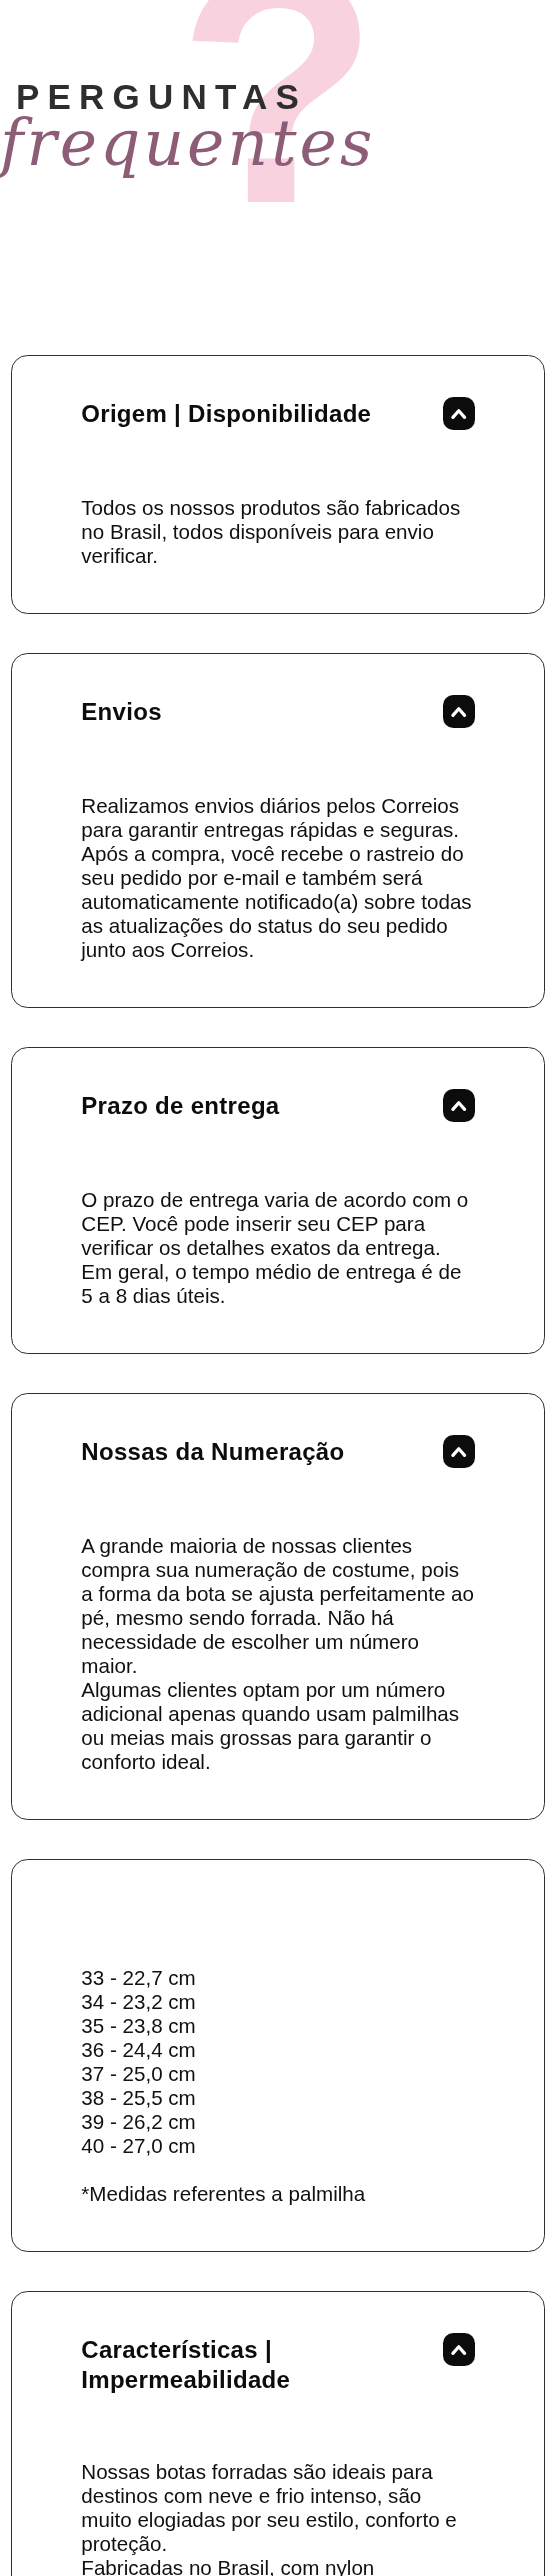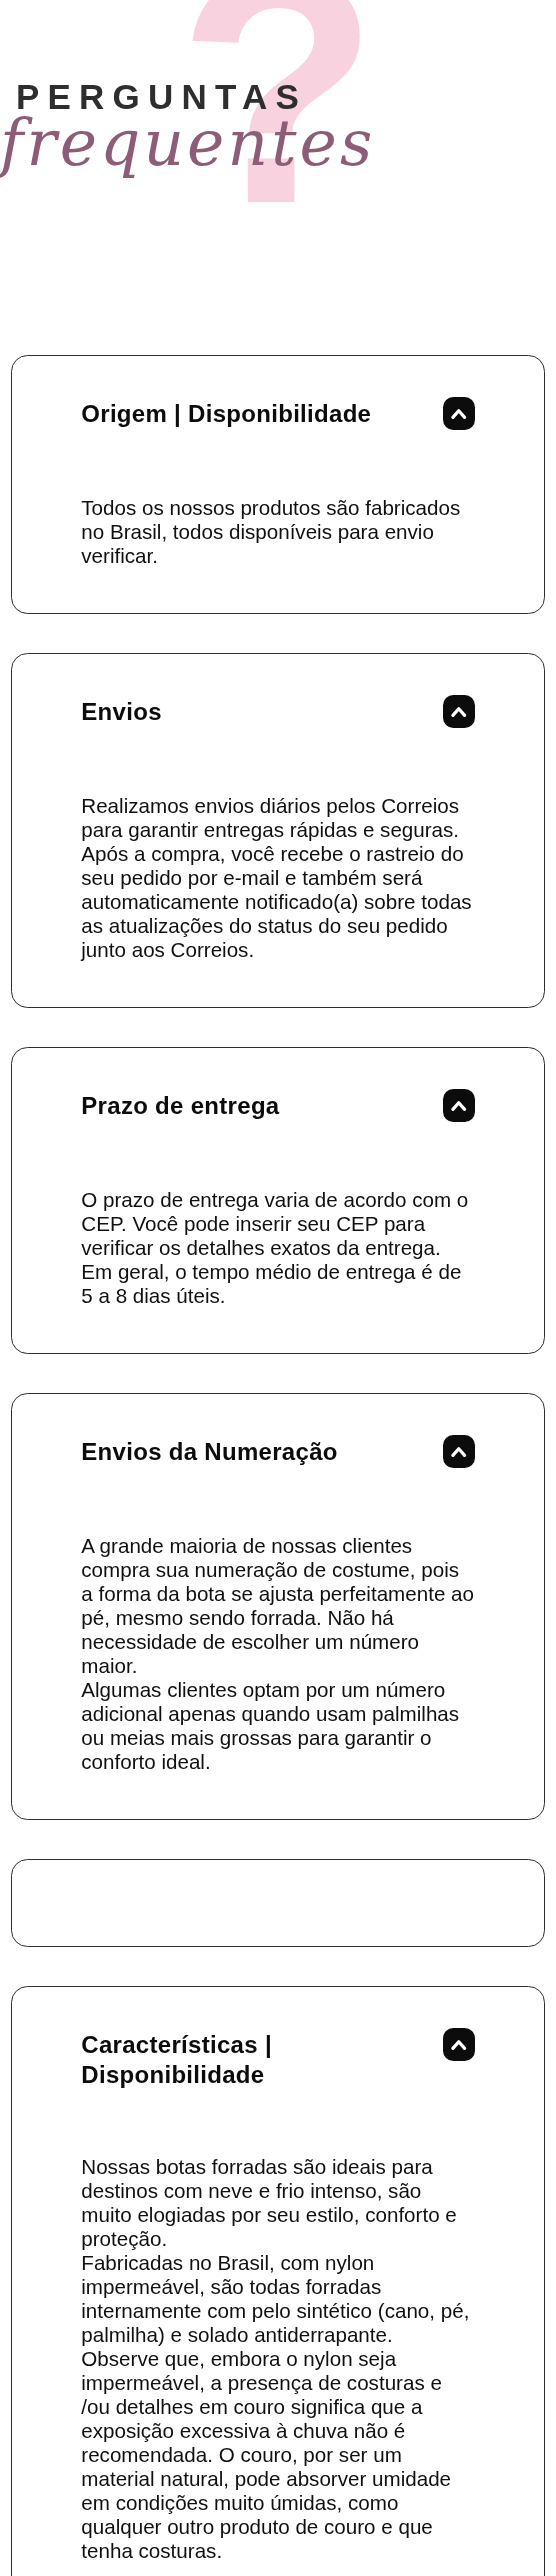--- a/index.html
+++ b/index.html
@@ -108,40 +108,50 @@
           </svg>
       </span>
     </button>
   </div>
   <div class="card-body">O prazo de entrega varia de acordo com o CEP. Você pode inserir seu CEP para verificar os detalhes exatos da entrega.
 Em geral, o tempo médio de entrega é de 5 a 8 dias úteis.</div>
 </section>
 
 <section class="faq-card">
   <div class="card-head">
-    <h2 class="card-title">Envios da Numeração</h2>
+    <h2 class="card-title">Nossas da Numeração</h2>
     <button class="collapse-btn">
       <span>
         <svg width="17.5" height="13.4" viewBox="0 0 24 18">
             <path d="M4 14 L12 5 L20 14" stroke="#ffffff" stroke-width="4.5" fill="none" stroke-linecap="round" stroke-linejoin="round"></path>
           </svg>
       </span>
     </button>
   </div>
   <div class="card-body">A grande maioria de nossas clientes compra sua numeração de costume, pois a forma da bota se ajusta perfeitamente ao pé, mesmo sendo forrada. Não há necessidade de escolher um número maior.
 Algumas clientes optam por um número adicional apenas quando usam palmilhas ou meias mais grossas para garantir o conforto ideal.</div>
 </section>
 
 <section class="faq-card">
+  <div class="card-body">33 - 22,7 cm
+34 - 23,2 cm
+35 - 23,8 cm
+36 - 24,4 cm
+37 - 25,0 cm
+38 - 25,5 cm
+39 - 26,2 cm
+40 - 27,0 cm
+
+*Medidas referentes a palmilha</div>
 </section>
 
 <section class="faq-card">
   <div class="card-head">
     <h2 class="card-title">Características |
-Disponibilidade</h2>
+Impermeabilidade</h2>
     <button class="collapse-btn">
       <span>
         <svg width="17.5" height="13.4" viewBox="0 0 24 18">
             <path d="M4 14 L12 5 L20 14" stroke="#ffffff" stroke-width="4.5" fill="none" stroke-linecap="round" stroke-linejoin="round"></path>
           </svg>
       </span>
     </button>
   </div>
   <div class="card-body"><span>Nossas botas forradas são ideais para destinos com neve e frio intenso, são muito elogiadas por seu estilo, conforto e proteção.
 Fabricadas no Brasil, com nylon impermeável, são todas forradas internamente com pelo sintético (cano, pé, palmilha) e solado antiderrapante.

